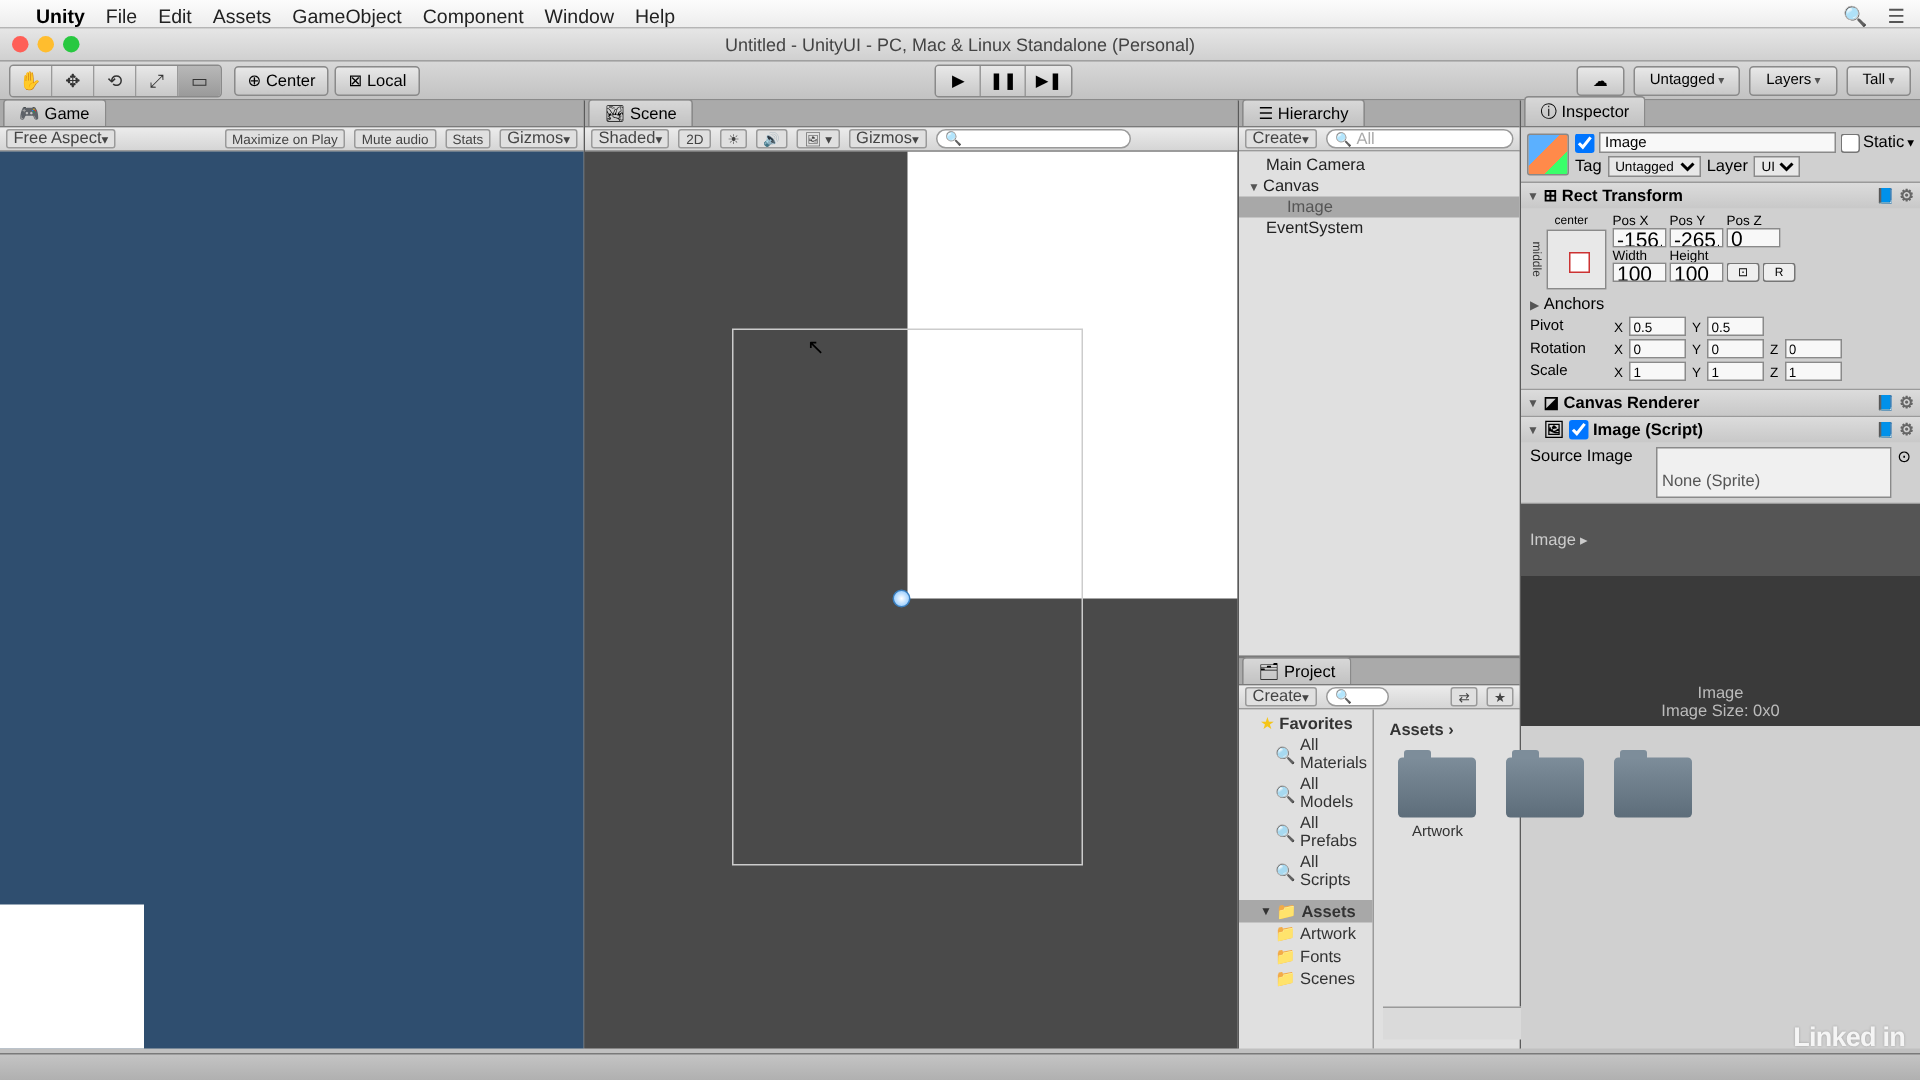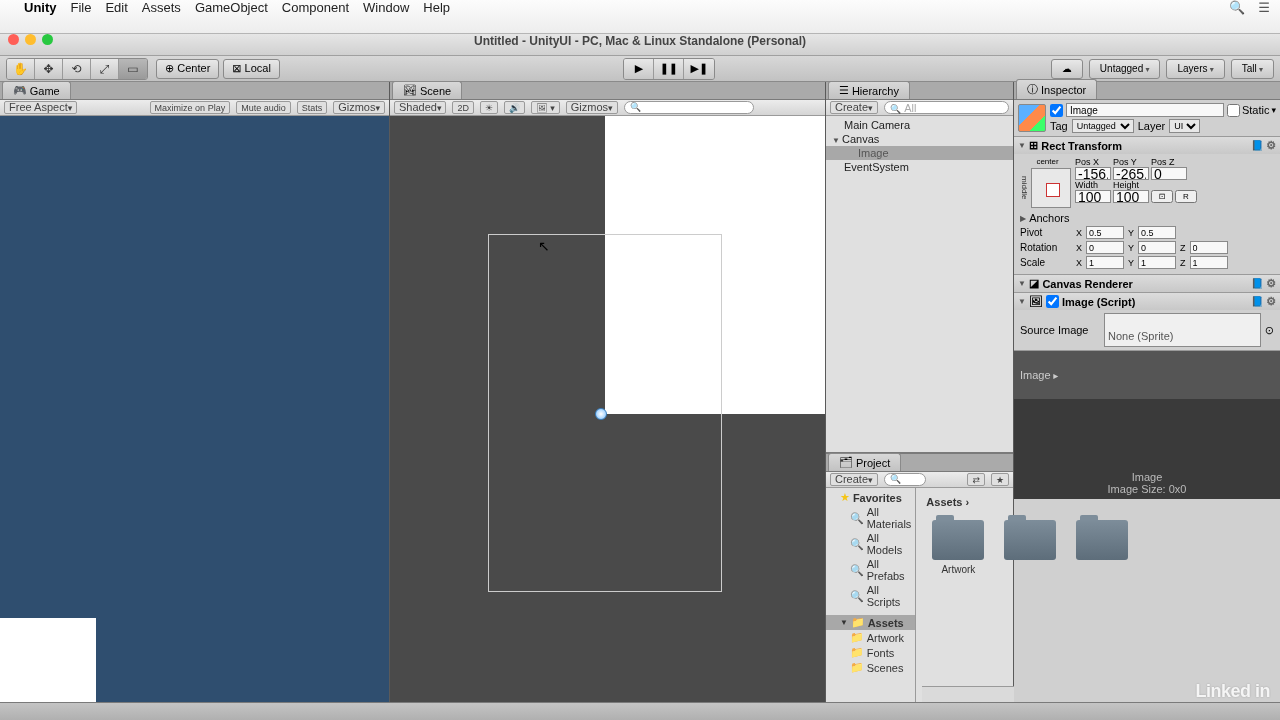--- a/index.html
+++ b/index.html
@@ -1,27 +1,27 @@
 <!DOCTYPE html>
 <html><head>
 <meta charset="utf-8">
 <style>
 * { margin: 0; padding: 0; box-sizing: border-box; font-family: -apple-system, "Lucida Grande", Arial, sans-serif; font-size: 11px; }
 body { width: 1280px; height: 720px; background: #c0c0c0; overflow: hidden; position: relative; }
 
 
-.menubar { height: 34px; background: linear-gradient(#fcfcfc, #ededed); display: flex; align-items: flex-start; padding: 0 10px; border-bottom: 1px solid #b5b5b5; }
+.menubar { height: 19px; background: linear-gradient(#fcfcfc, #ededed); display: flex; align-items: flex-end; padding: 0 10px; border-bottom: 1px solid #b5b5b5; }
 .menubar .apple { font-size: 14px; margin-right: 14px; color: #333; }
 .menubar .app { font-weight: bold; margin-right: 14px; font-size: 13px; }
 .menubar .item { margin-right: 14px; font-size: 13px; color: #222; cursor: default; }
 .menubar .spacer { flex: 1; }
 .menubar .right-icons span { margin-left: 10px; color: #555; font-size: 13px; }
 
 
-.winchrome { height: 22px; background: linear-gradient(#e6e6e6, #d0d0d0); display: flex; align-items: flex-start; position: relative; border-bottom: 1px solid #a0a0a0; font-weight: bold; }
+.winchrome { height: 22px; background: linear-gradient(#e6e6e6, #d0d0d0); display: flex; align-items: center; position: relative; border-bottom: 1px solid #a0a0a0; }
 .trafficlights { display: flex; gap: 6px; padding-left: 8px; }
 .trafficlights span { width: 11px; height: 11px; border-radius: 50%; display: inline-block; }
 .close-l { background: #ff5f57; } .min-l { background: #ffbd2e; } .max-l { background: #28c840; }
 .wintitle { position: absolute; left: 0; right: 0; text-align: center; font-size: 12px; color: #444; }
 
 
 .toolbar { height: 26px; background: linear-gradient(#d8d8d8, #c2c2c2); border-bottom: 1px solid #8a8a8a; display: flex; align-items: center; padding: 0 6px; }
 .tool-group { display: flex; border: 1px solid #8a8a8a; border-radius: 3px; overflow: hidden; margin-right: 8px; background: #cfcfcf; }
 .tool-group button { width: 28px; height: 20px; border: none; background: linear-gradient(#e8e8e8,#c8c8c8); border-right: 1px solid #9a9a9a; cursor: pointer; display: flex; align-items: center; justify-content: center; font-size: 12px; color: #333; }
 .tool-group button:last-child { border-right: none; }
@@ -107,21 +107,21 @@
 .rt-fields { display: flex; flex-direction: column; gap: 0; flex: 1; }
 .rt-fields .fr { display: flex; gap: 2px; }
 .rt-fields .fr label { width: 36px; font-size: 9px; }
 .rt-fields .fr input { width: 36px; border: 1px solid #8a8a8a; height: 13px; font-size: 14px; padding: 0 2px; background: #f8f8f8; }
 .xyz-row { display: flex; gap: 4px; align-items: center; margin-bottom: 2px; }
 .xyz-row .lbl { width: 52px; font-size: 10px; }
 .xyz-row .axlbl { font-size: 9px; }
 .xyz-row input { width: 38px; border: 1px solid #8a8a8a; height: 13px; font-size: 9px; padding: 0 2px; background: #f8f8f8; }
 .expand-row { display: flex; align-items: center; gap: 3px; font-size: 10px; padding: 2px 0; }
 .expand-row .fold { font-size: 8px; color: #555; }
-.src-row { display: flex; align-items: center; gap: 4px; font-size: 10px; }
+.src-row { display: flex; align-items: flex-start; gap: 4px; font-size: 10px; }
 .src-row .box { flex: 1; border: 1px solid #8a8a8a; background: #f0f0f0; height: 14px; padding: 16px 3px; color: #555; }
 .img-material { background: #555; color: #ccc; padding: 18px 6px; font-size: 10px; }
 .img-preview { background: #3a3a3a; height: 100px; display: flex; flex-direction: column; justify-content: flex-end; align-items: center; color: #bbb; font-size: 10px; padding-bottom: 4px; }
 
 .ctx-icon { color: #666; font-size: 10px; margin-left: auto; }
 .book-icon { color: #4a7fc7; font-size: 10px; }
 
 
 .bottombar { position: absolute; bottom: 0; left: 0; right: 0; height: 18px; background: linear-gradient(#c4c4c4,#b0b0b0); border-top: 1px solid #7a7a7a; }
 

